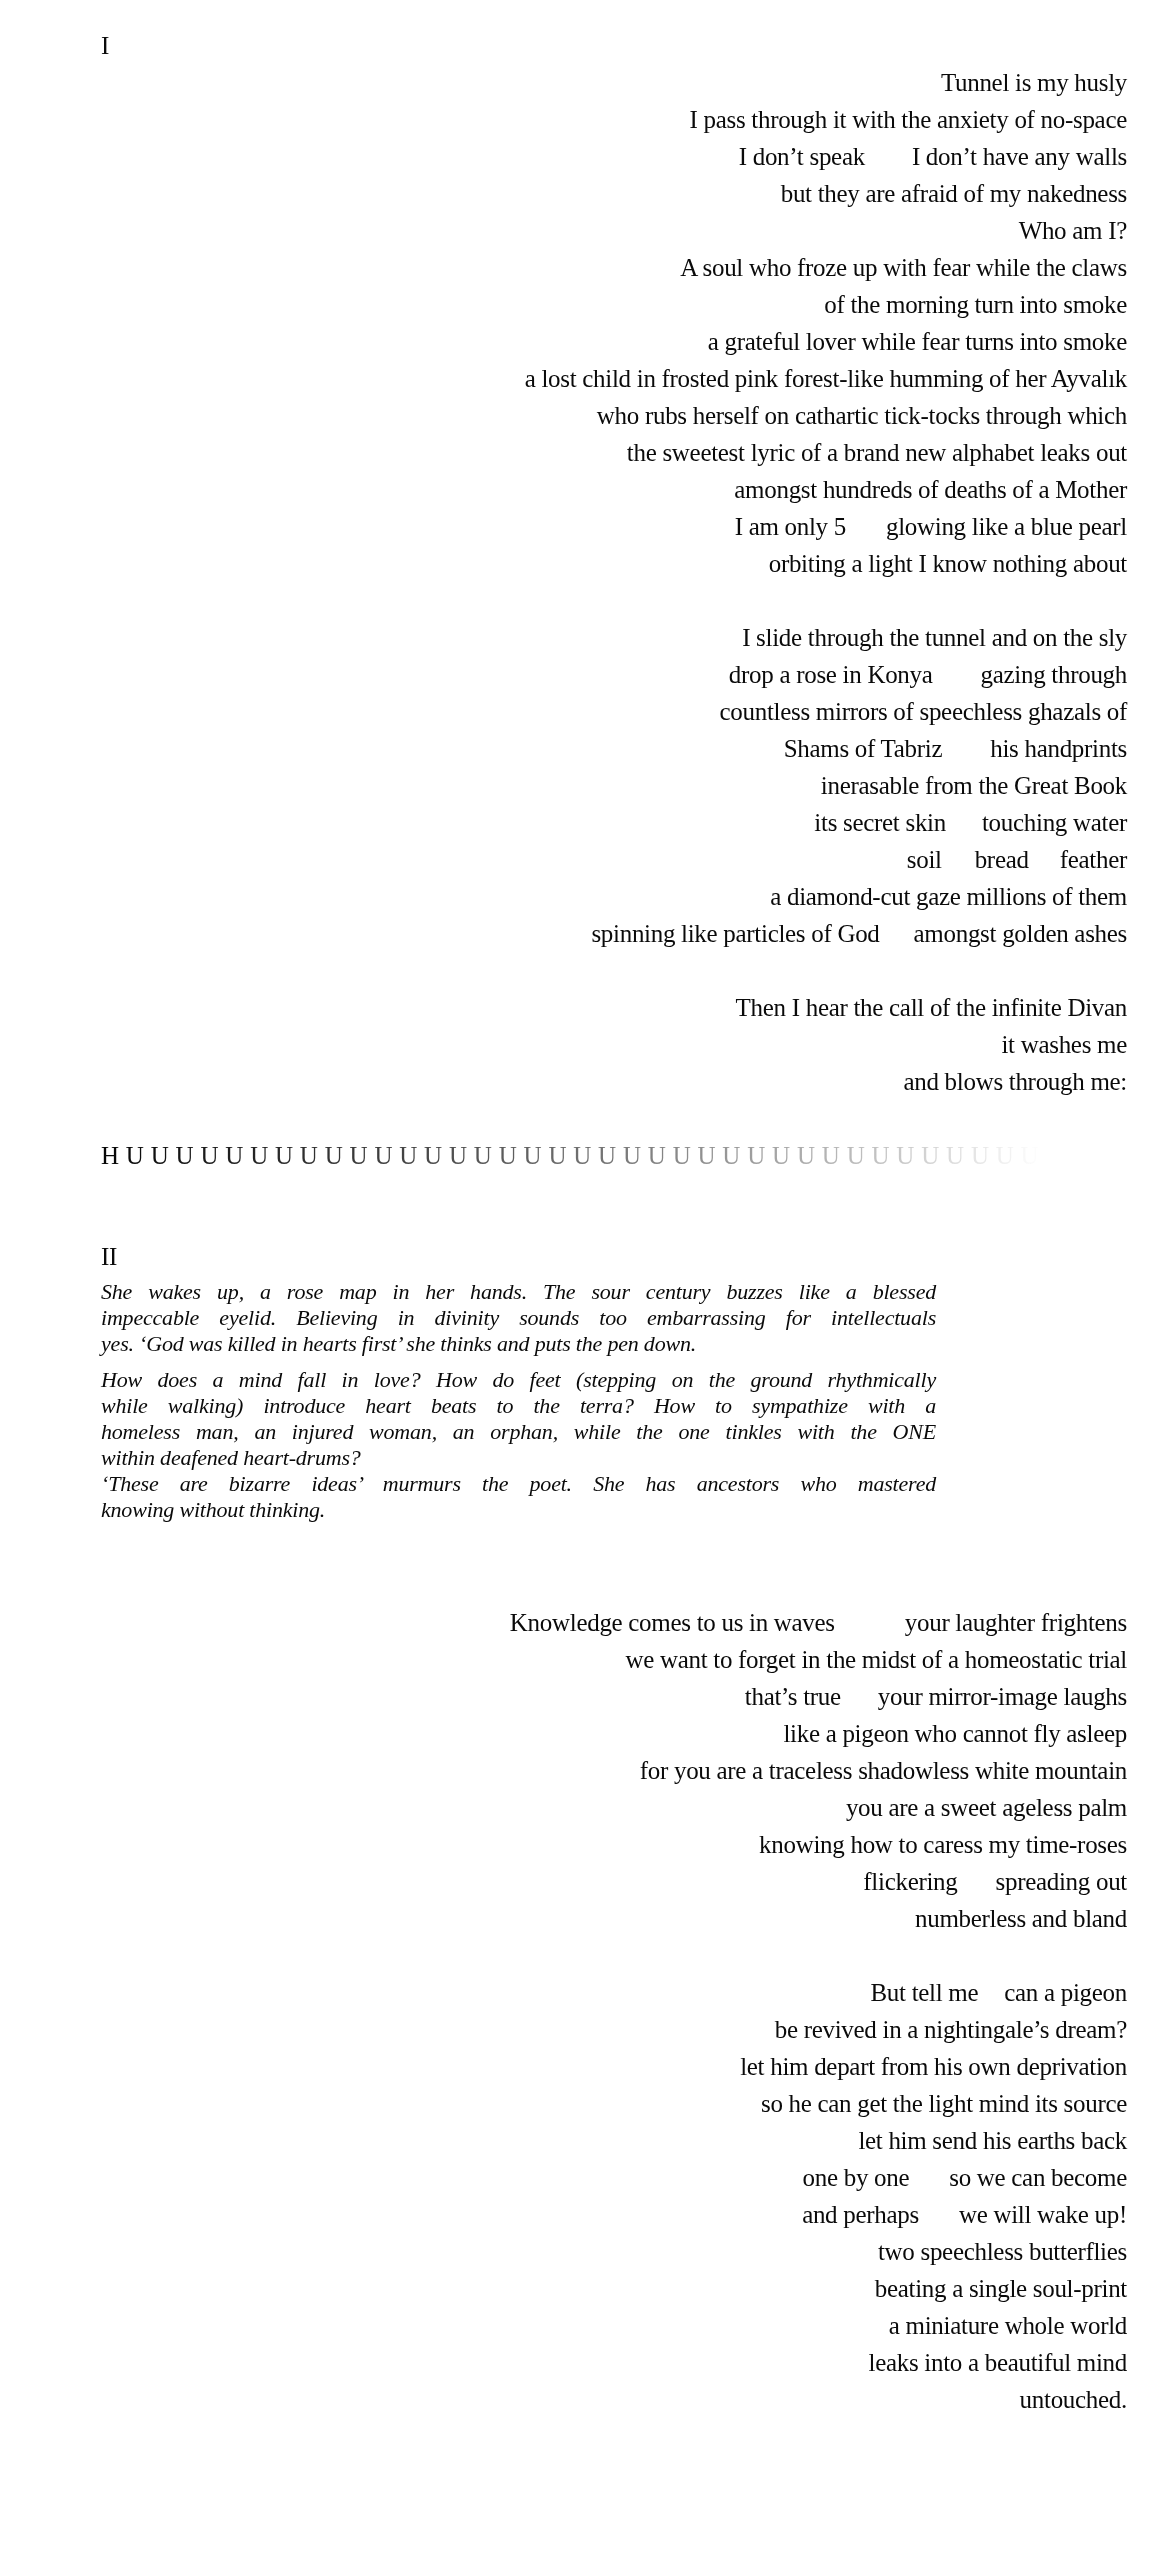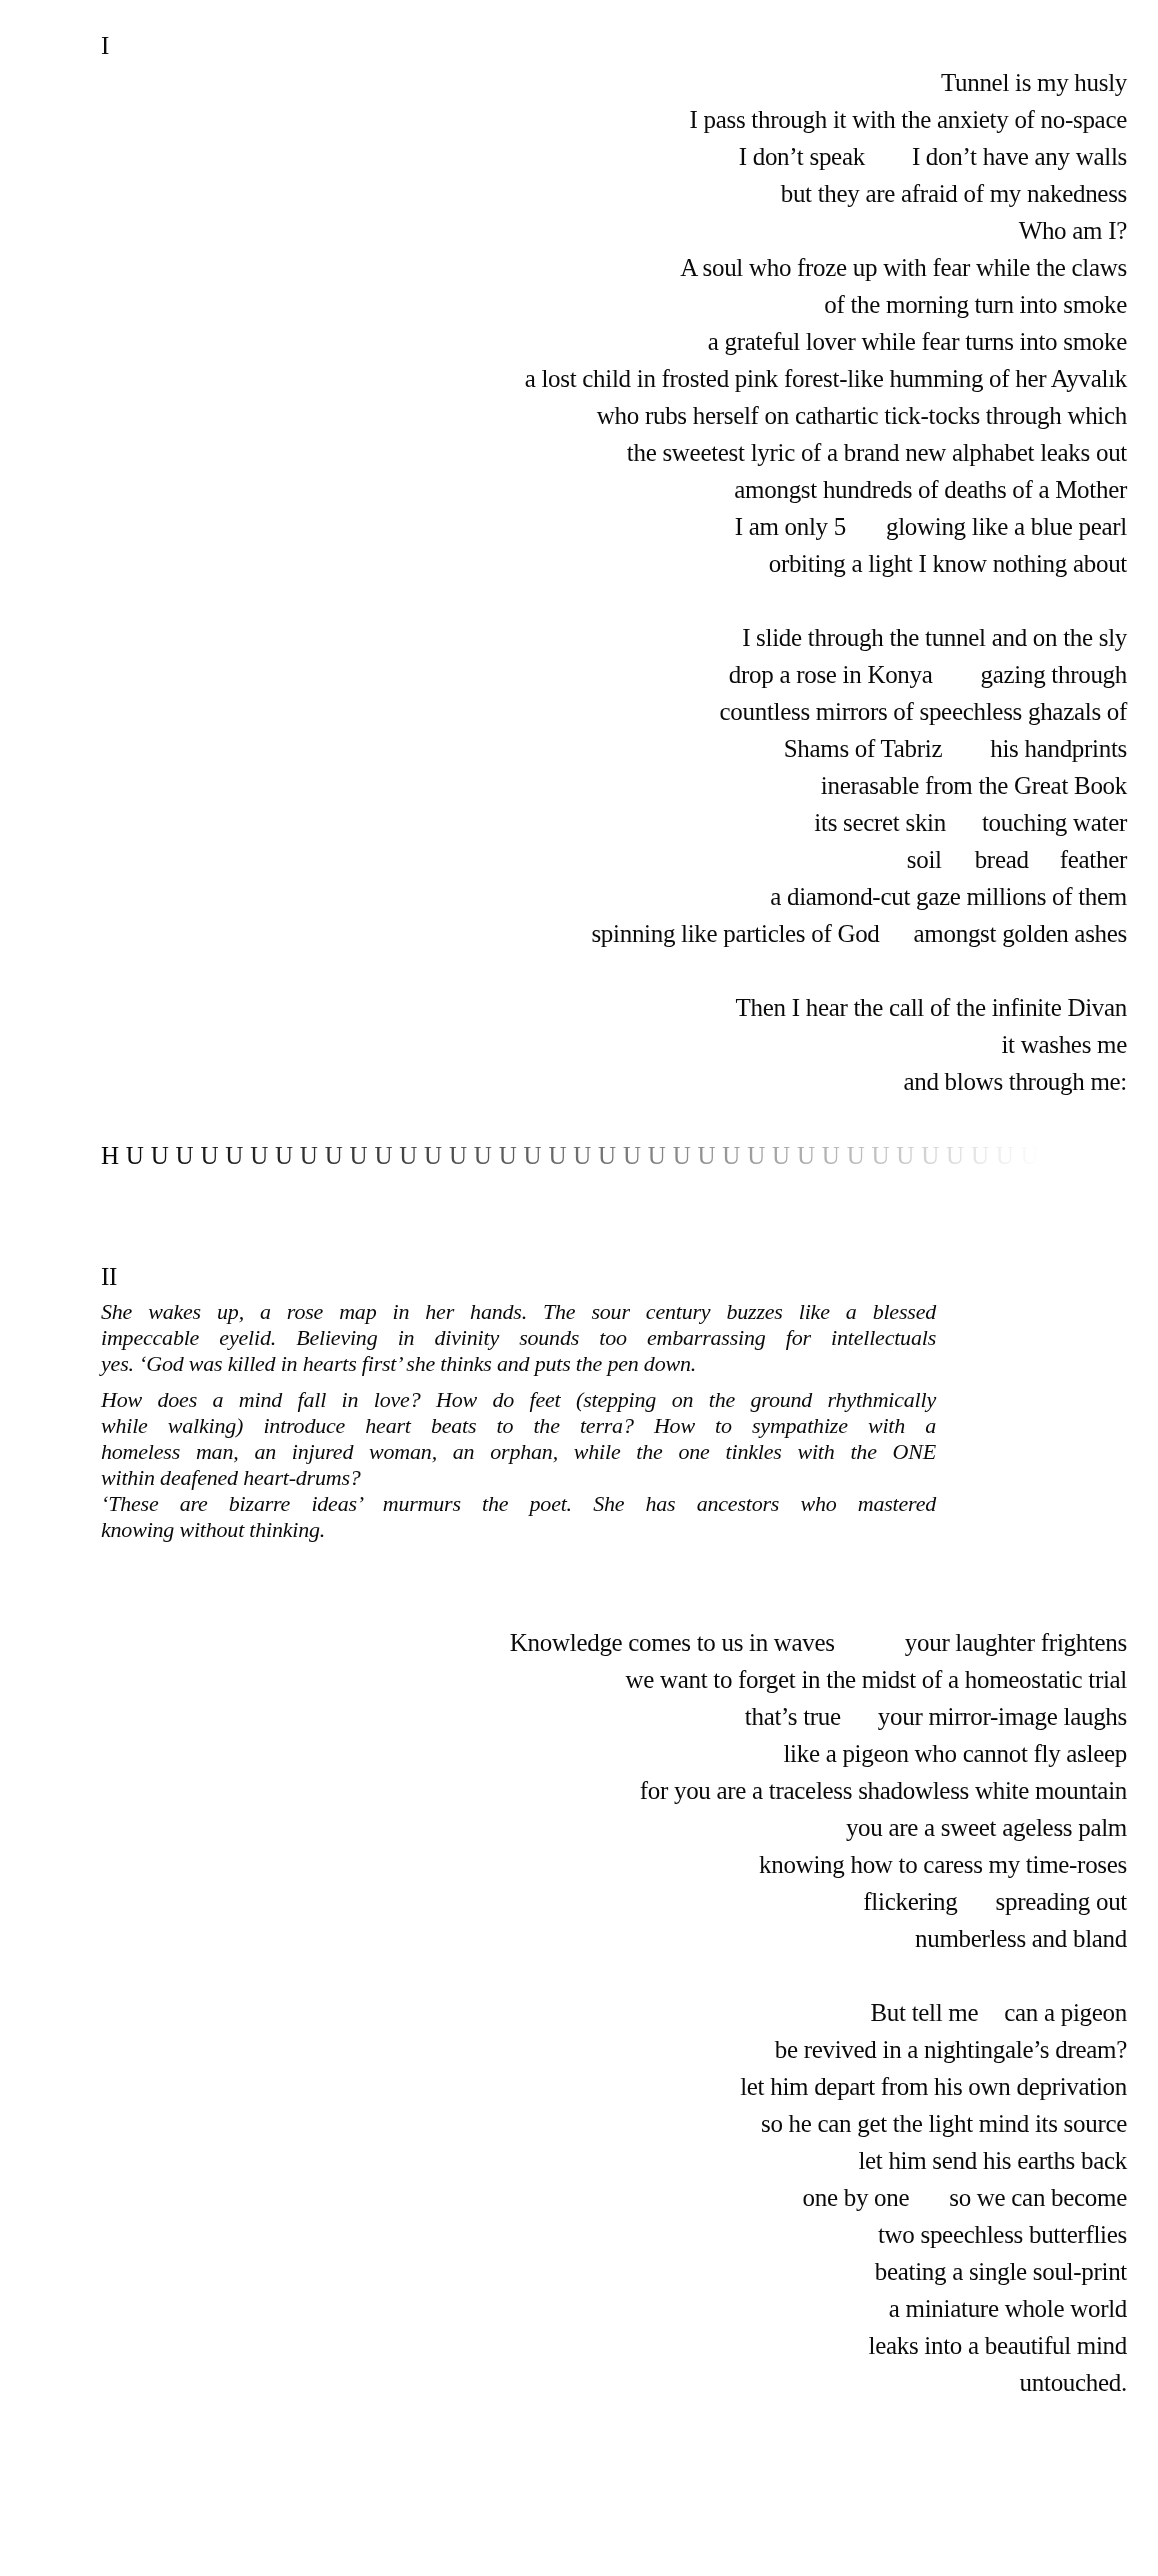--- a/index.html
+++ b/index.html
@@ -20,21 +20,21 @@
   }
   .heading {
     margin: 0;
     font-weight: 400;
     font-size: 25px;
     line-height: 37px;
     height: 37px;
     letter-spacing: -0.3px;
   }
   .section-i   { margin-top: 27px; }
-  .section-ii  { margin-top: 84px; }
+  .section-ii  { margin-top: 64px; }
   .section-iii { margin-top: 81px; }
 
   
   .stanza { margin: 0; }
   .gap-before { margin-top: 37px; }
   .vline {
     height: 37px;
     line-height: 37px;
     font-size: 25px;
     letter-spacing: -0.3px;
@@ -146,20 +146,21 @@
           <div class="vline"><span class="seg">flickering</span><span class="gap" style="width: 38px;"></span><span class="seg">spreading out</span></div>
           <div class="vline"><span class="seg">numberless and bland</span></div>
         </div>
         <div class="stanza gap-before">
           <div class="vline"><span class="seg">But tell me</span><span class="gap" style="width: 26px;"></span><span class="seg">can a pigeon</span></div>
           <div class="vline"><span class="seg">be revived in a nightingale’s dream?</span></div>
           <div class="vline"><span class="seg">let him depart from his own deprivation</span></div>
           <div class="vline"><span class="seg">so he can get the light mind its source</span></div>
           <div class="vline"><span class="seg">let him send his earths back</span></div>
           <div class="vline"><span class="seg">one by one</span><span class="gap" style="width: 40px;"></span><span class="seg">so we can become</span></div>
+          <div class="vline"><span class="seg">and perhaps</span><span class="gap" style="width: 40px;"></span><span class="seg">we will wake up!</span></div>
           <div class="vline"><span class="seg">two speechless butterflies</span></div>
           <div class="vline"><span class="seg">beating a single soul-print</span></div>
           <div class="vline"><span class="seg">a miniature whole world</span></div>
           <div class="vline"><span class="seg">leaks into a beautiful mind</span></div>
           <div class="vline"><span class="seg">untouched.</span></div>
         </div>
       </section>
     </main>
 </div>
 

